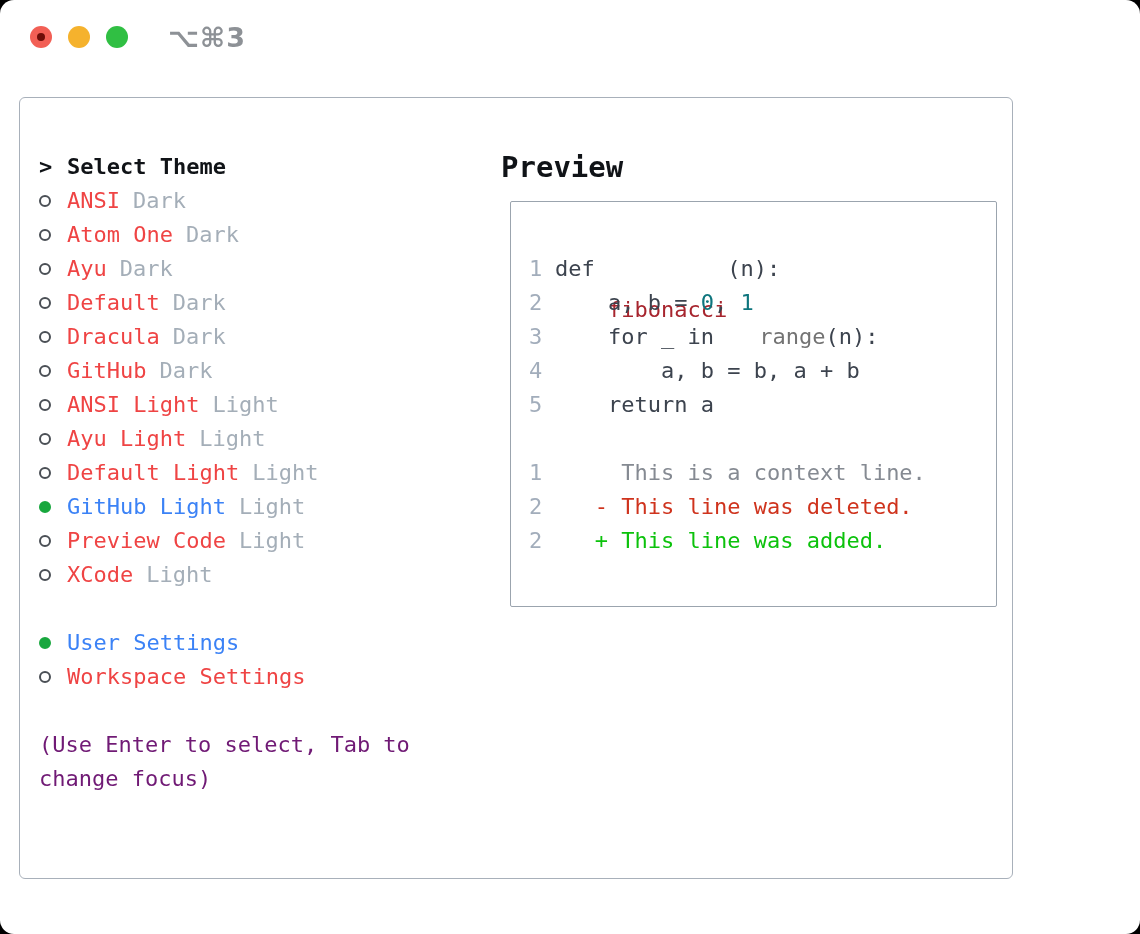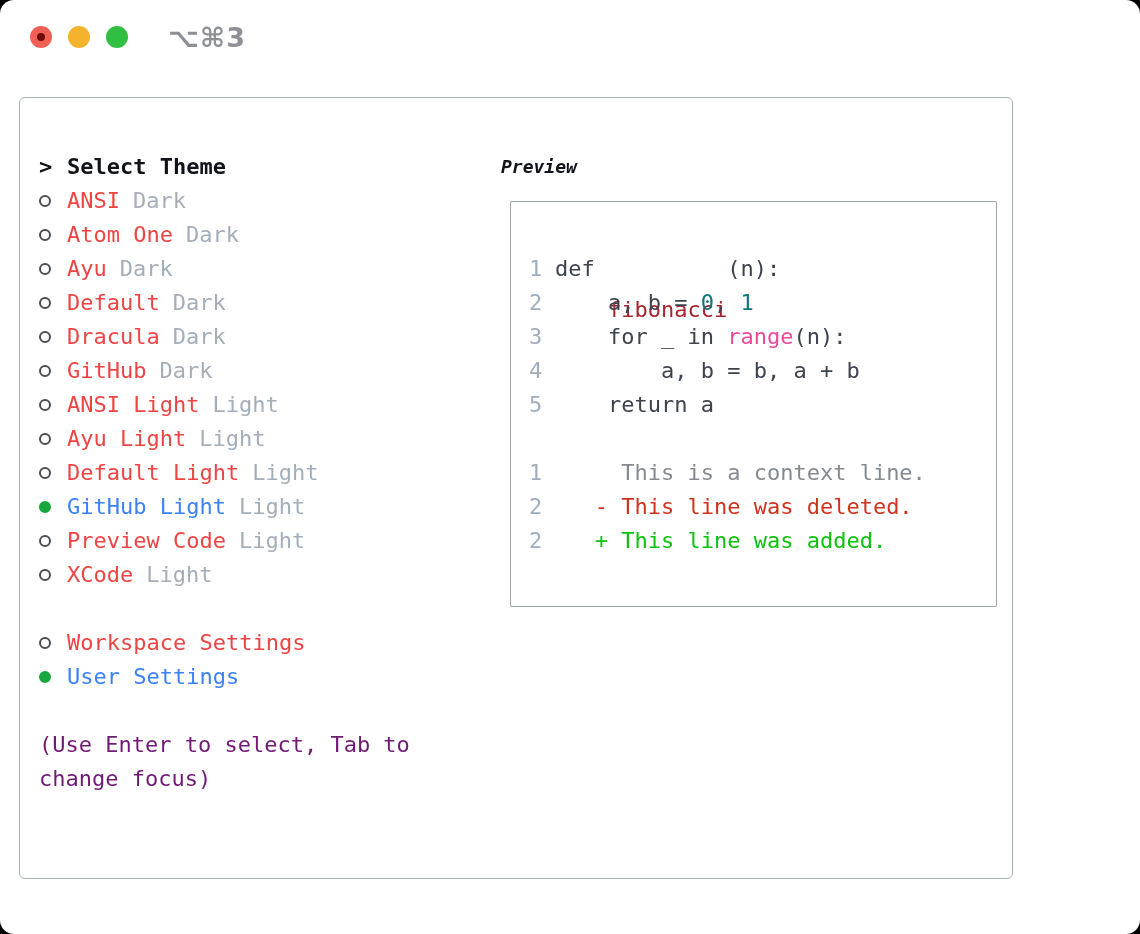--- a/index.html
+++ b/index.html
@@ -34,33 +34,33 @@
   .ring{width:12px;height:12px;border:2px solid #4a4f55;border-radius:50%;box-sizing:border-box;display:inline-block;}
   .title-text{font-weight:700;color:#101317;}
   .name{color:#ef4444;}
   .variant{color:#a4aeb8;margin-left:13px;}
   .row.selected .name{color:#3b82f6;}
   .row.selected .ring{background:#18a73e;border-color:#18a73e;}
   .spacer{height:34px;}
   .section-title{color:#1d2126;}
   .help{margin:0;width:430px;color:#701a75;white-space:normal;}
   
-  .preview-title{position:absolute;left:481px;top:52px;height:34px;line-height:34px;font-size:18px;font-weight:700;color:#101317;font-style:italic;}
+  .preview-title{position:absolute;left:481px;top:52px;height:34px;line-height:34px;font-size:29px;font-weight:700;color:#101317;}
   .preview-box{
     position:absolute;left:490px;top:103px;width:487px;height:406px;box-sizing:border-box;
     border:1.5px solid #9ba4ae;border-radius:2px;background:#fff;
     padding:50px 0 0 18px;overflow:hidden;
   }
   .cline{display:flex;height:34px;line-height:34px;font-size:22px;white-space:pre;}
   .gut{width:26px;flex:0 0 26px;color:#a2adbb;}
   .seg{white-space:pre;text-align:center;}
   .fg{color:#3c434e;}
   .fn{color:#a7252e;margin-top:41px;}
   .num{color:#0e757d;}
-  .builtin{color:#ec4899;}
+  .builtin{color:#737373;margin-left:32px;}
   .ctx{color:#858a92;}
   .del{color:#cf331d;}
   .add{color:#0cc20c;}
 </style>
 </head>
 <body>
 
 <div class="window">
 
   <div class="titlebar">
@@ -137,27 +137,27 @@
         <span class="variant">Light</span>
       </div>
       <div class="row item">
         <span class="marker"><span class="ring"></span></span>
         <span class="name">XCode</span>
         <span class="variant">Light</span>
       </div>
 
       <div class="spacer"></div>
 
+      <div class="row item selected">
+        <span class="marker"><span class="ring"></span></span>
+        <span class="name">User Settings</span>
+      </div>
       <div class="row item">
         <span class="marker"><span class="ring"></span></span>
         <span class="name">Workspace Settings</span>
-      </div>
-      <div class="row item selected">
-        <span class="marker"><span class="ring"></span></span>
-        <span class="name">User Settings</span>
       </div>
 
       <div class="spacer"></div>
 
       <p class="help">(Use Enter to select, Tab to change focus)</p>
     </div>
 
     <div class="preview-title">Preview</div>
 
     <div class="preview-box">

